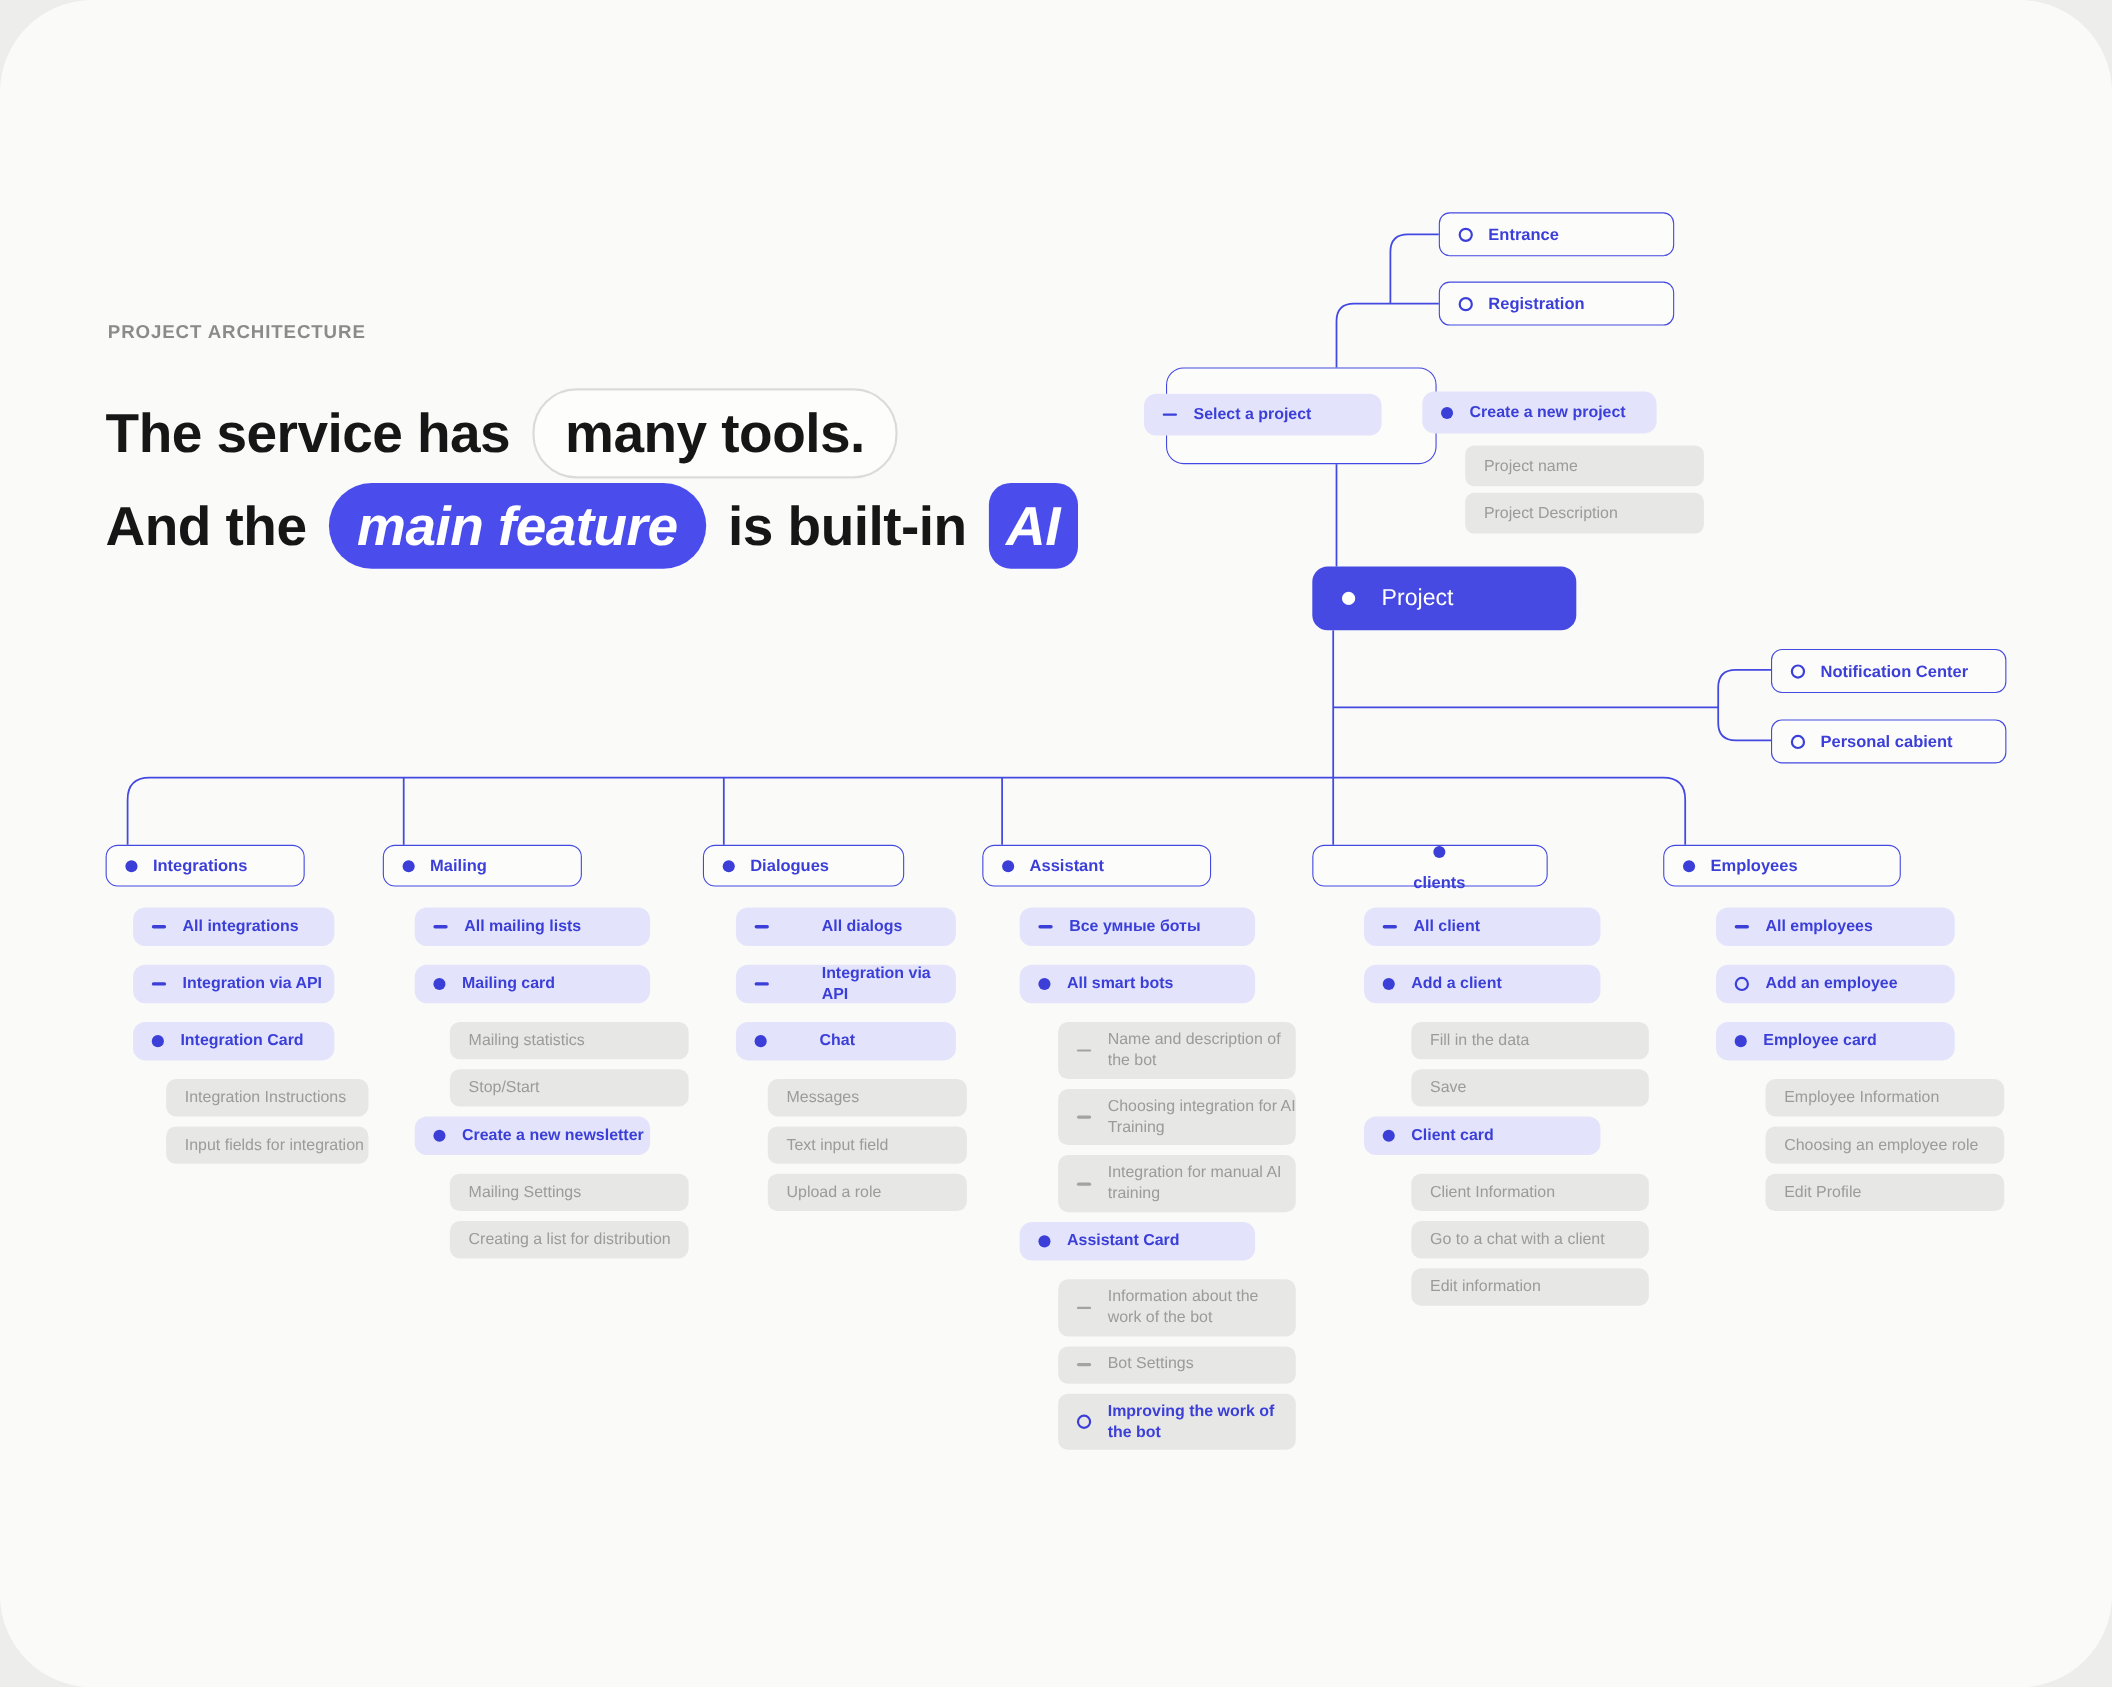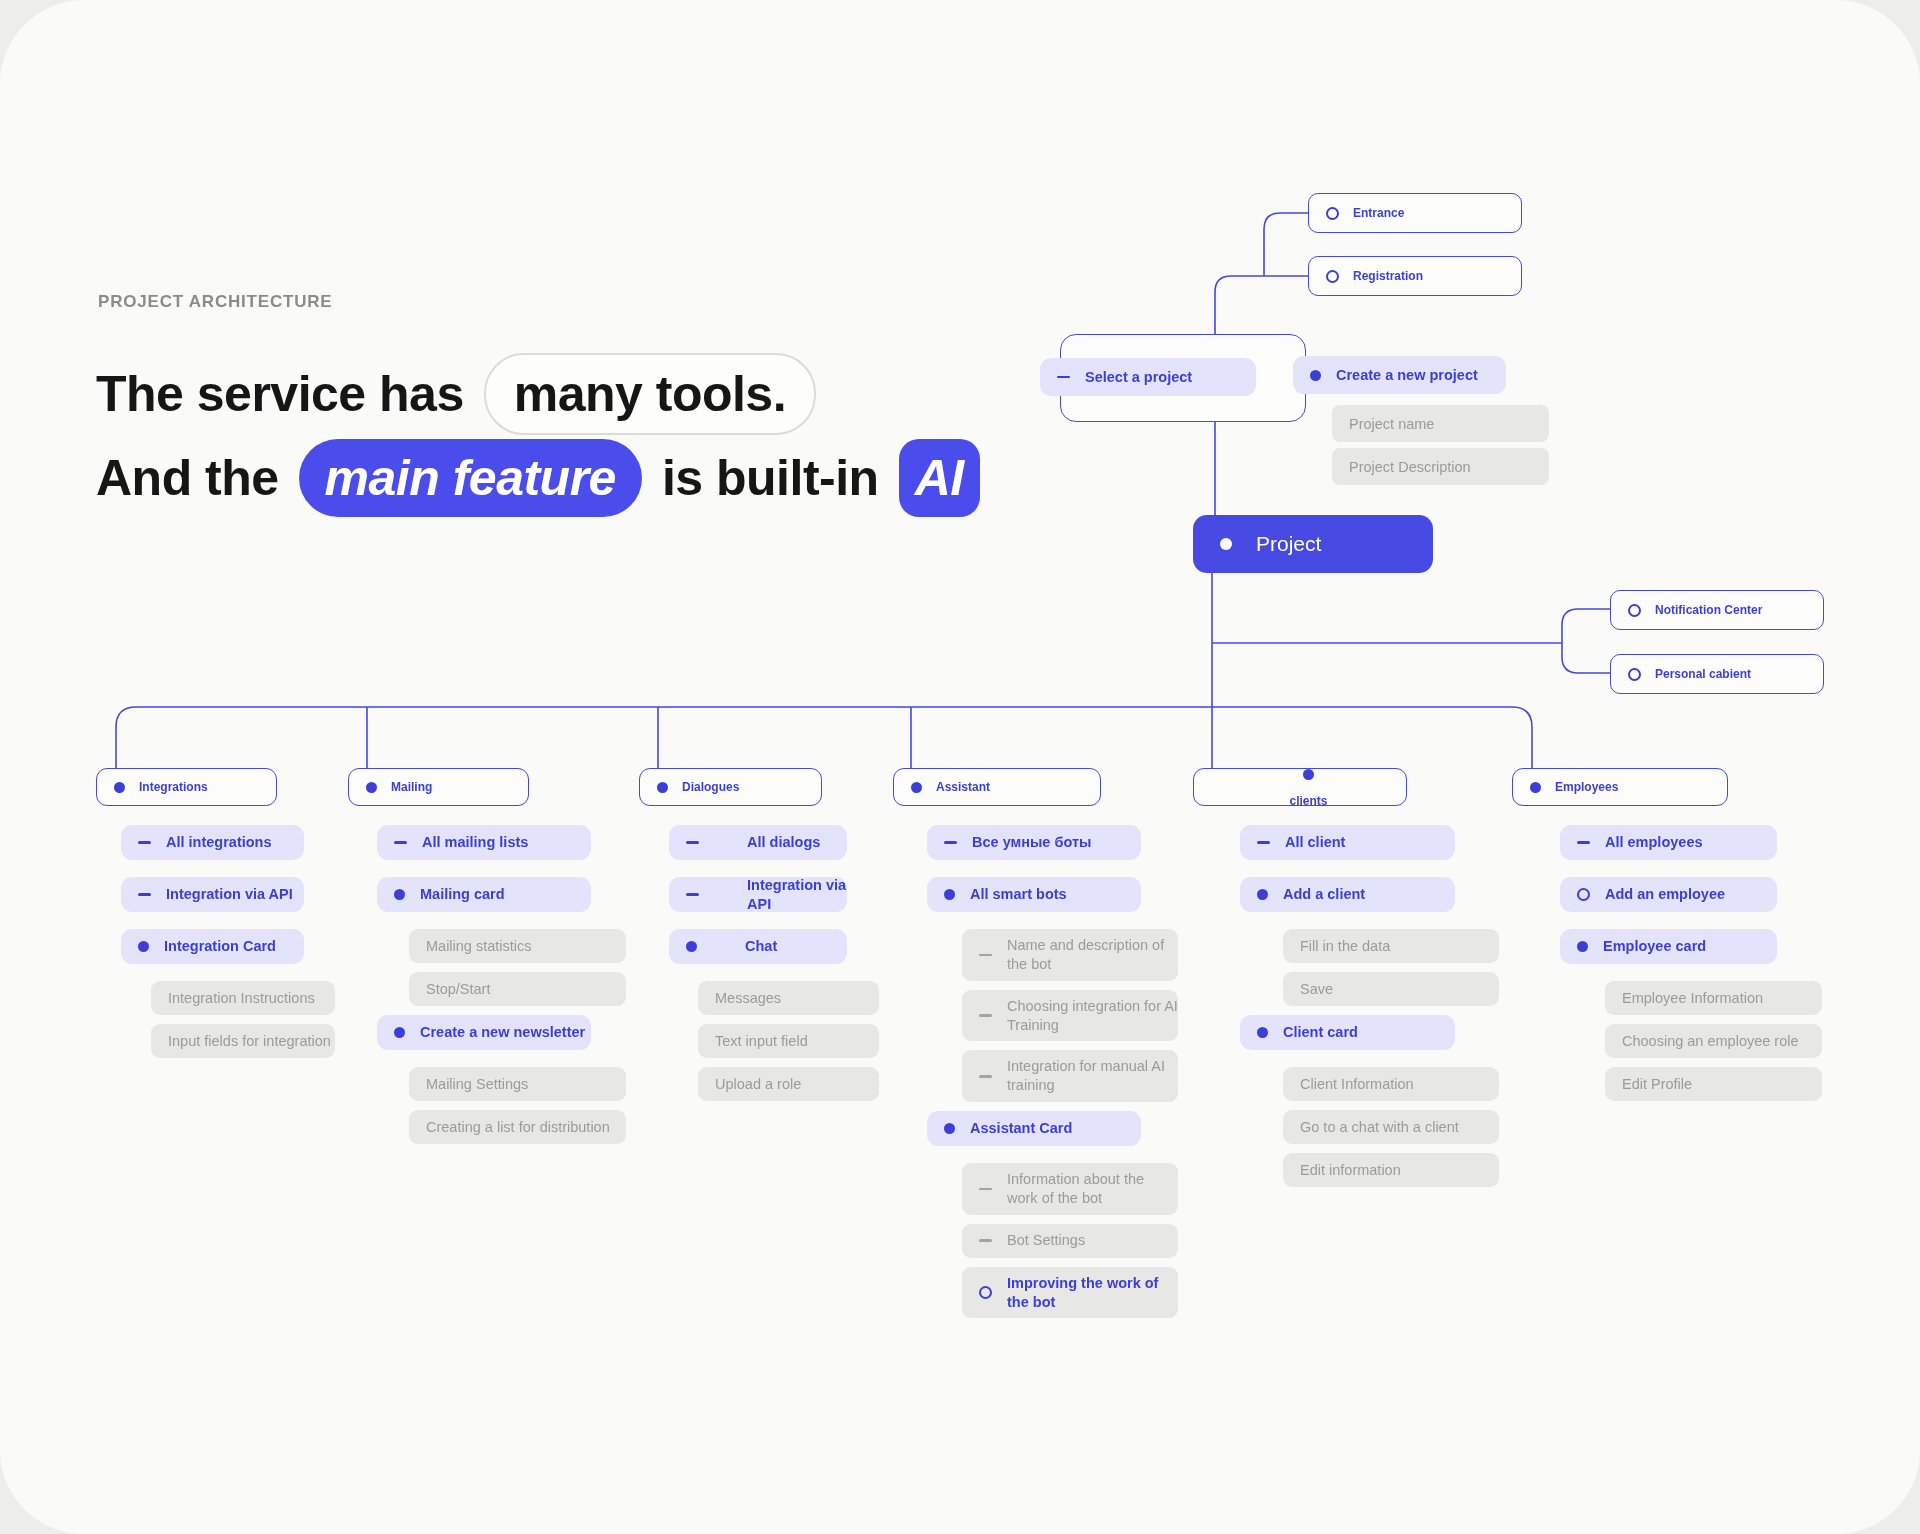--- a/index.html
+++ b/index.html
@@ -16,21 +16,21 @@
   .pill-outline{display:flex;align-items:center;height:78px;padding:0 28px;
           border:2px solid #DBDBDA;background:#FDFDFC;border-radius:40px;}
   .pill-blue{display:flex;align-items:center;height:78px;padding:0 26px;
           background:var(--accent-bright,#4A4DEC);color:#ffffff;border-radius:40px;font-style:italic;}
   .pill-blue.ai{padding:0 16px;border-radius:20px;}
 
   
   .node{position:absolute;display:flex;align-items:center;gap:14px;background:#FCFCFB;
         border:1.6px solid var(--line,#4348E0);border-radius:10px;padding-left:17px;
         box-sizing:border-box;height:40px;z-index:1;}
-  .node .lbl{font-size:12px;font-weight:700;color:var(--blue-text,#3B3FD8);}
+  .node .lbl{font-size:15px;font-weight:700;color:var(--blue-text,#3B3FD8);}
   .ic{flex:0 0 auto;}
   .ic.ring{width:13px;height:13px;border:2.4px solid var(--blue-text,#3B3FD8);
            border-radius:50%;box-sizing:border-box;background:transparent;}
   .ic.dot{width:11px;height:11px;border-radius:50%;background:var(--blue-text,#3B3FD8);}
   .ic.dash{width:13px;height:2.6px;border-radius:2px;background:var(--blue-text,#3B3FD8);}
   .ic.g{border-color:#A3A3A3;background:#A3A3A3;}
 
   .item{display:flex;align-items:center;height:35px;border-radius:11px;box-sizing:border-box;
         padding-left:17px;gap:15px;margin-bottom:17px;}
   .item.lav{background:var(--lavender,#E3E4FB);}
@@ -60,21 +60,21 @@
         background:var(--accent,#4649E2);border-radius:14px;display:flex;align-items:center;
         gap:24px;padding-left:27px;box-sizing:border-box;}
   #project-box .ic{width:12px;height:12px;border-radius:50%;background:#fff;}
   #project-box .lbl{color:#fff;font-size:21px;font-weight:400;}
 
   
   .col{position:absolute;top:768px;z-index:1;}
   .col .header{position:relative;height:38px;margin-bottom:19px;border-radius:11px;}
   .c1{left:96px;}  .c1 .header{width:181px;} .c1 .item.lav{margin-left:25px;width:183px;} .c1 .item.gray{margin-left:55px;width:184px;}
   .c2{left:348px;} .c2 .header{width:181px;} .c2 .item.lav{margin-left:29px;width:214px;} .c2 .item.gray{margin-left:61px;width:217px;}
-  .c3{left:639px;} .c3 .header{width:183px;} .c3 .item.lav{margin-left:30px;width:178px;gap:48px;} .c3 .item.gray{margin-left:59px;width:181px;}
+  .c3{left:639px;} .c3 .header{width:183px;} .c3 .item.lav{margin-left:30px;width:200px;gap:48px;} .c3 .item.gray{margin-left:59px;width:181px;}
   .c4{left:893px;} .c4 .header{width:208px;} .c4 .item.lav{margin-left:34px;width:214px;} .c4 .item.gray{margin-left:69px;width:216px;}
   .c5{left:1193px;}.c5 .header{width:214px;flex-direction:column;} .c5 .item.lav{margin-left:47px;width:215px;} .c5 .item.gray{margin-left:90px;width:216px;}
   .c6{left:1512px;}.c6 .header{width:216px;} .c6 .item.lav{margin-left:48px;width:217px;} .c6 .item.gray{margin-left:93px;width:217px;}
 </style>
 </head>
 <body>
 
 <div class="canvas">
 
   <svg class="lines" width="1920" height="1534" viewBox="0 0 1920 1534">

